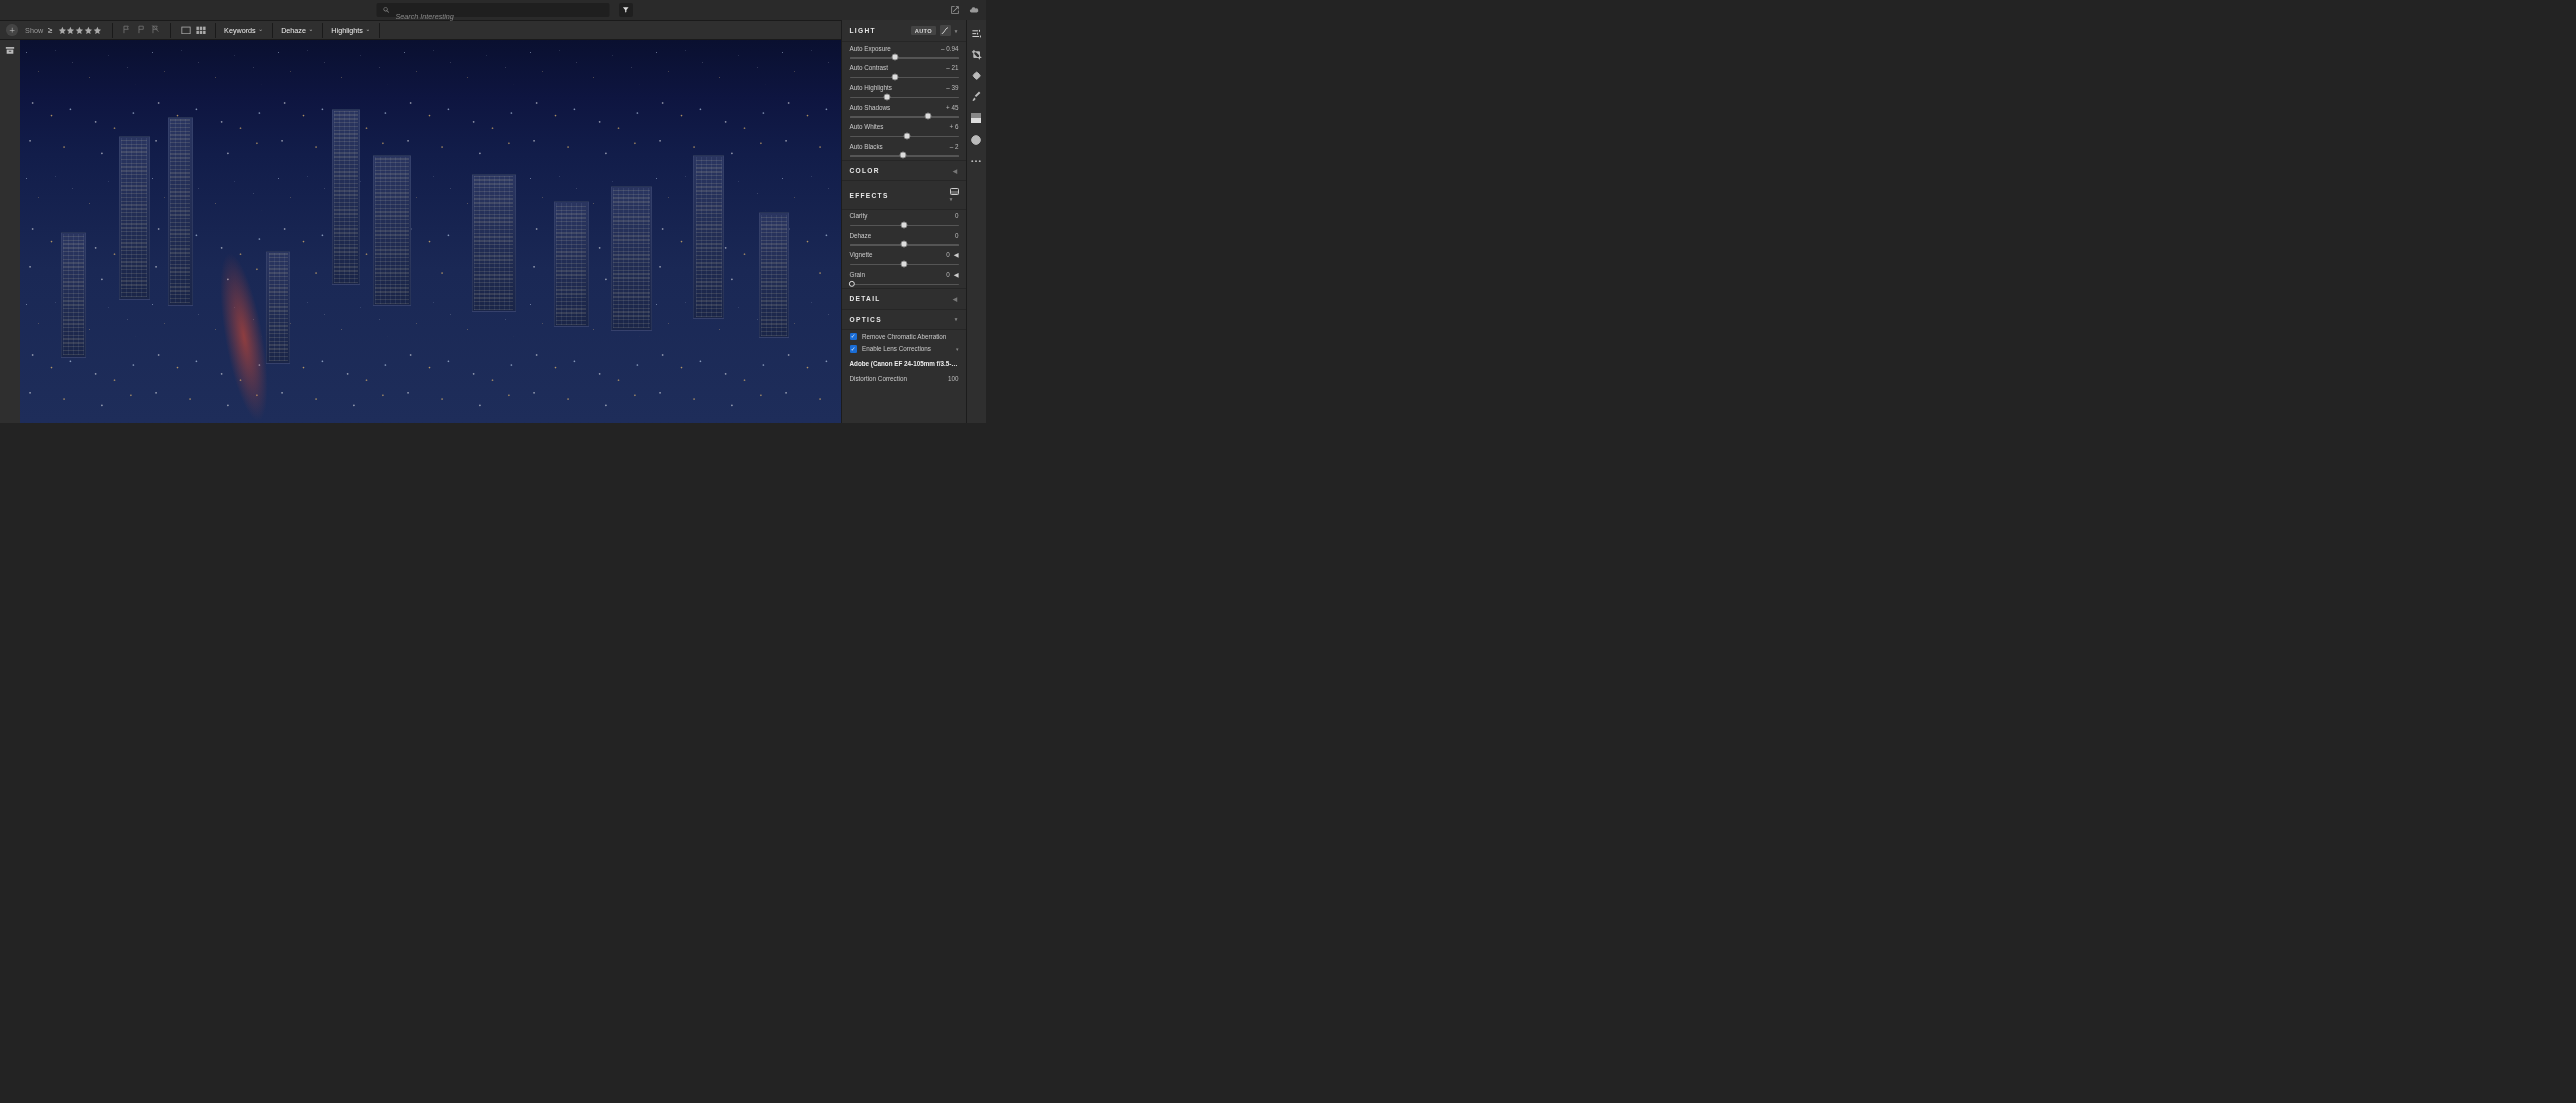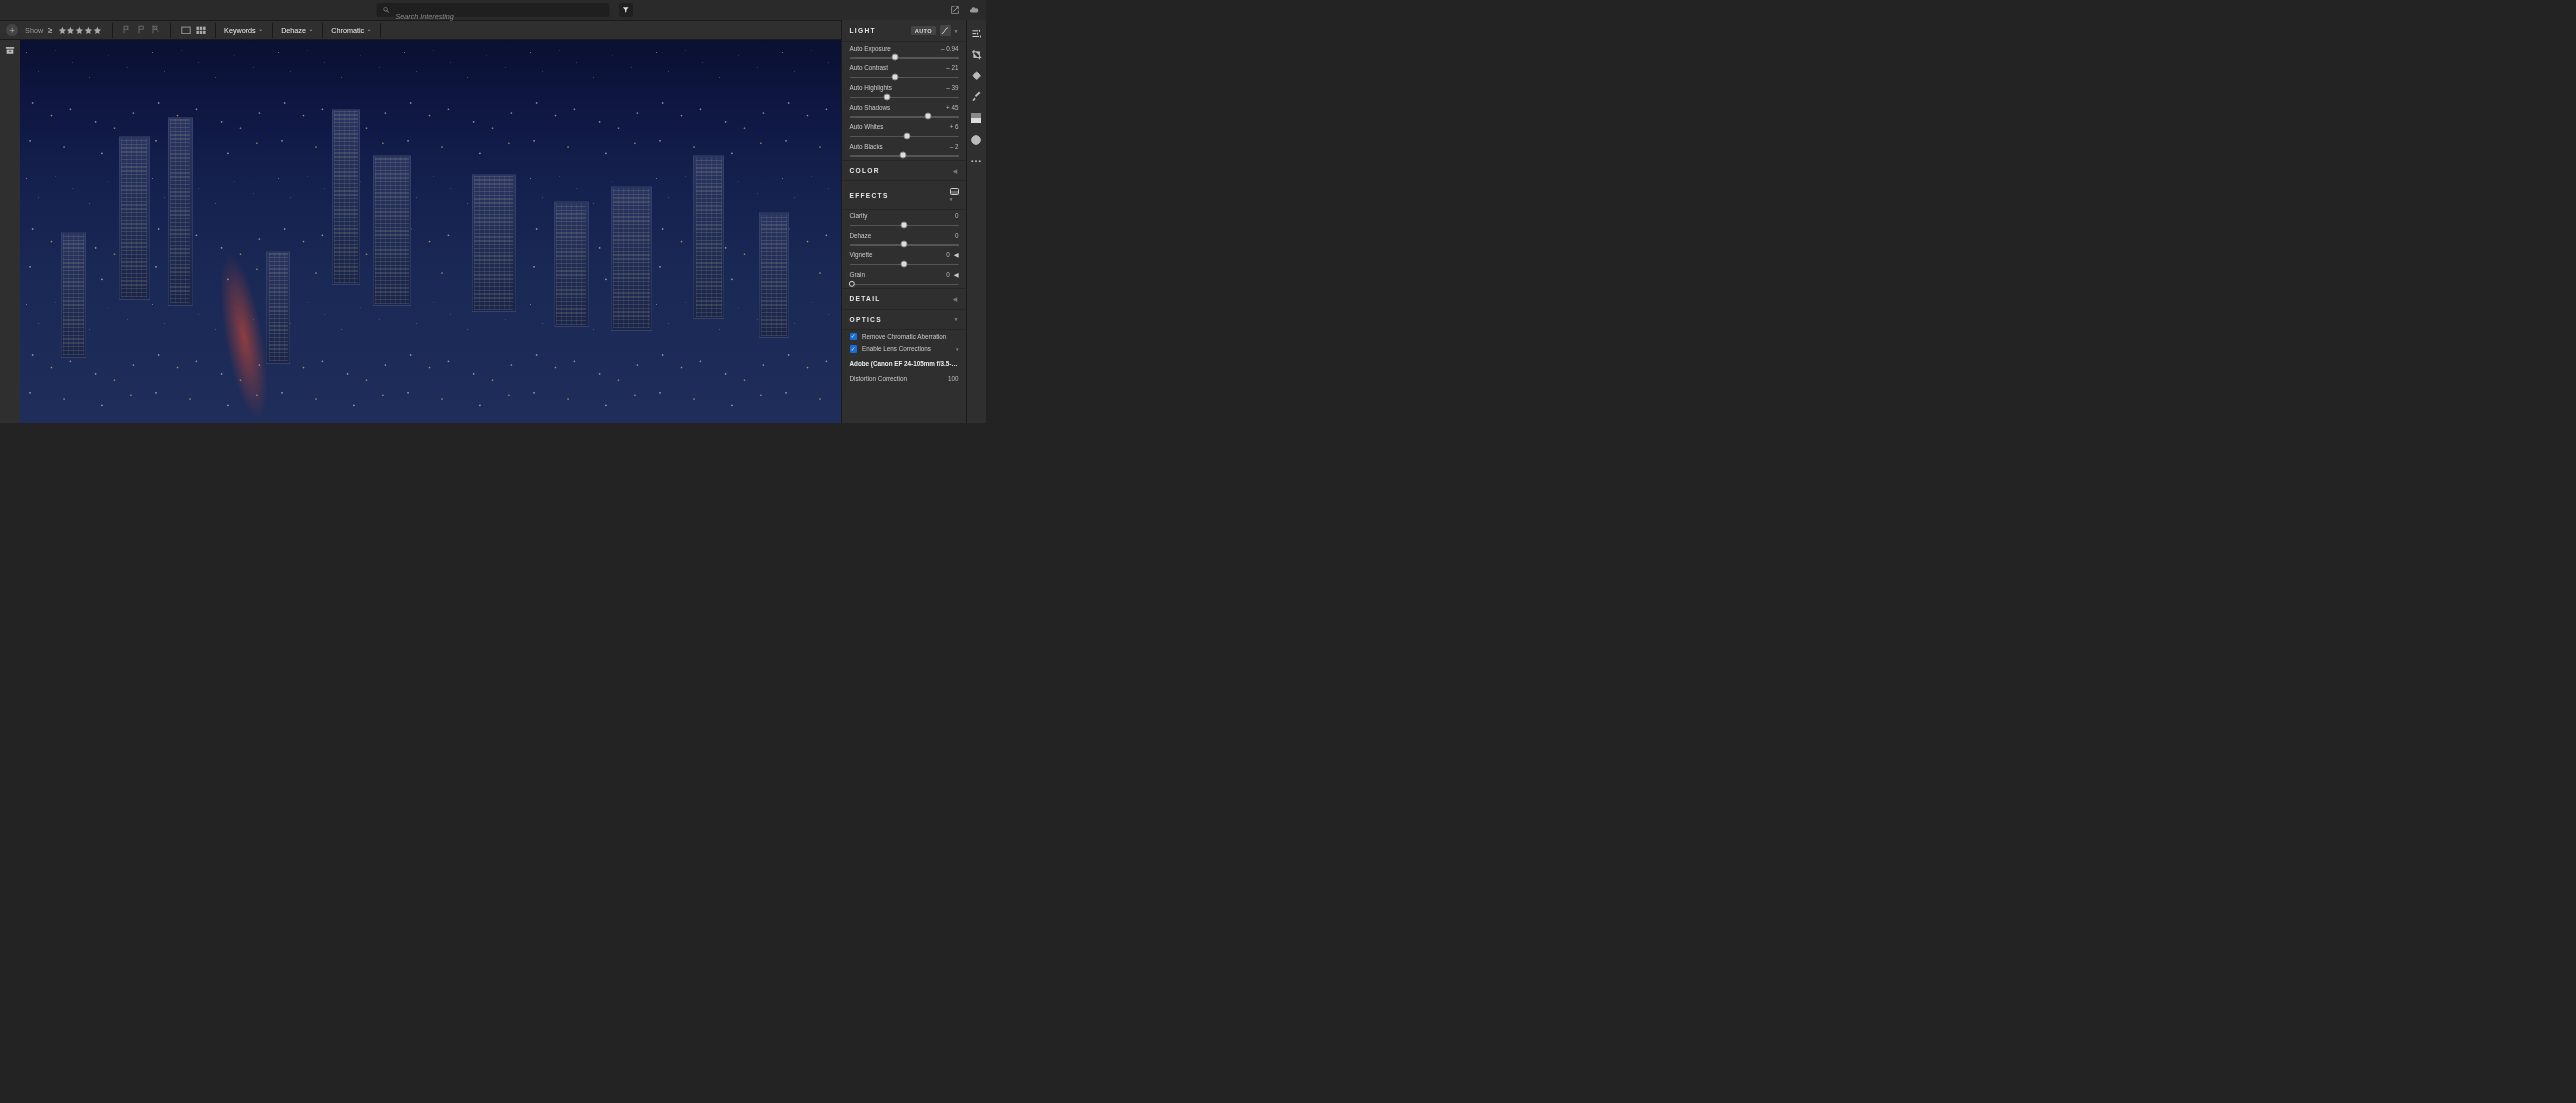--- a/index.html
+++ b/index.html
@@ -171,21 +171,21 @@
       <span>Keywords</span>
       <span class="chev">⌄</span>
     </div>
   <div class="ddsep"></div>
   <div class="dd">
       <span>Dehaze</span>
       <span class="chev">⌄</span>
     </div>
   <div class="ddsep"></div>
   <div class="dd">
-      <span>Chromatic</span>
+      <span>Highlights</span>
       <span class="chev">⌄</span>
     </div>
   <div class="ddsep"></div>
 </div>
 
 <div class="leftrail">
   <svg class="lricon" viewBox="0 0 24 20">
       <rect x="2" y="2" width="20" height="4"></rect>
       <rect x="4" y="8" width="16" height="10"></rect>
       <rect x="9" y="11" width="6" height="2" fill="#2f2f2f"></rect>

